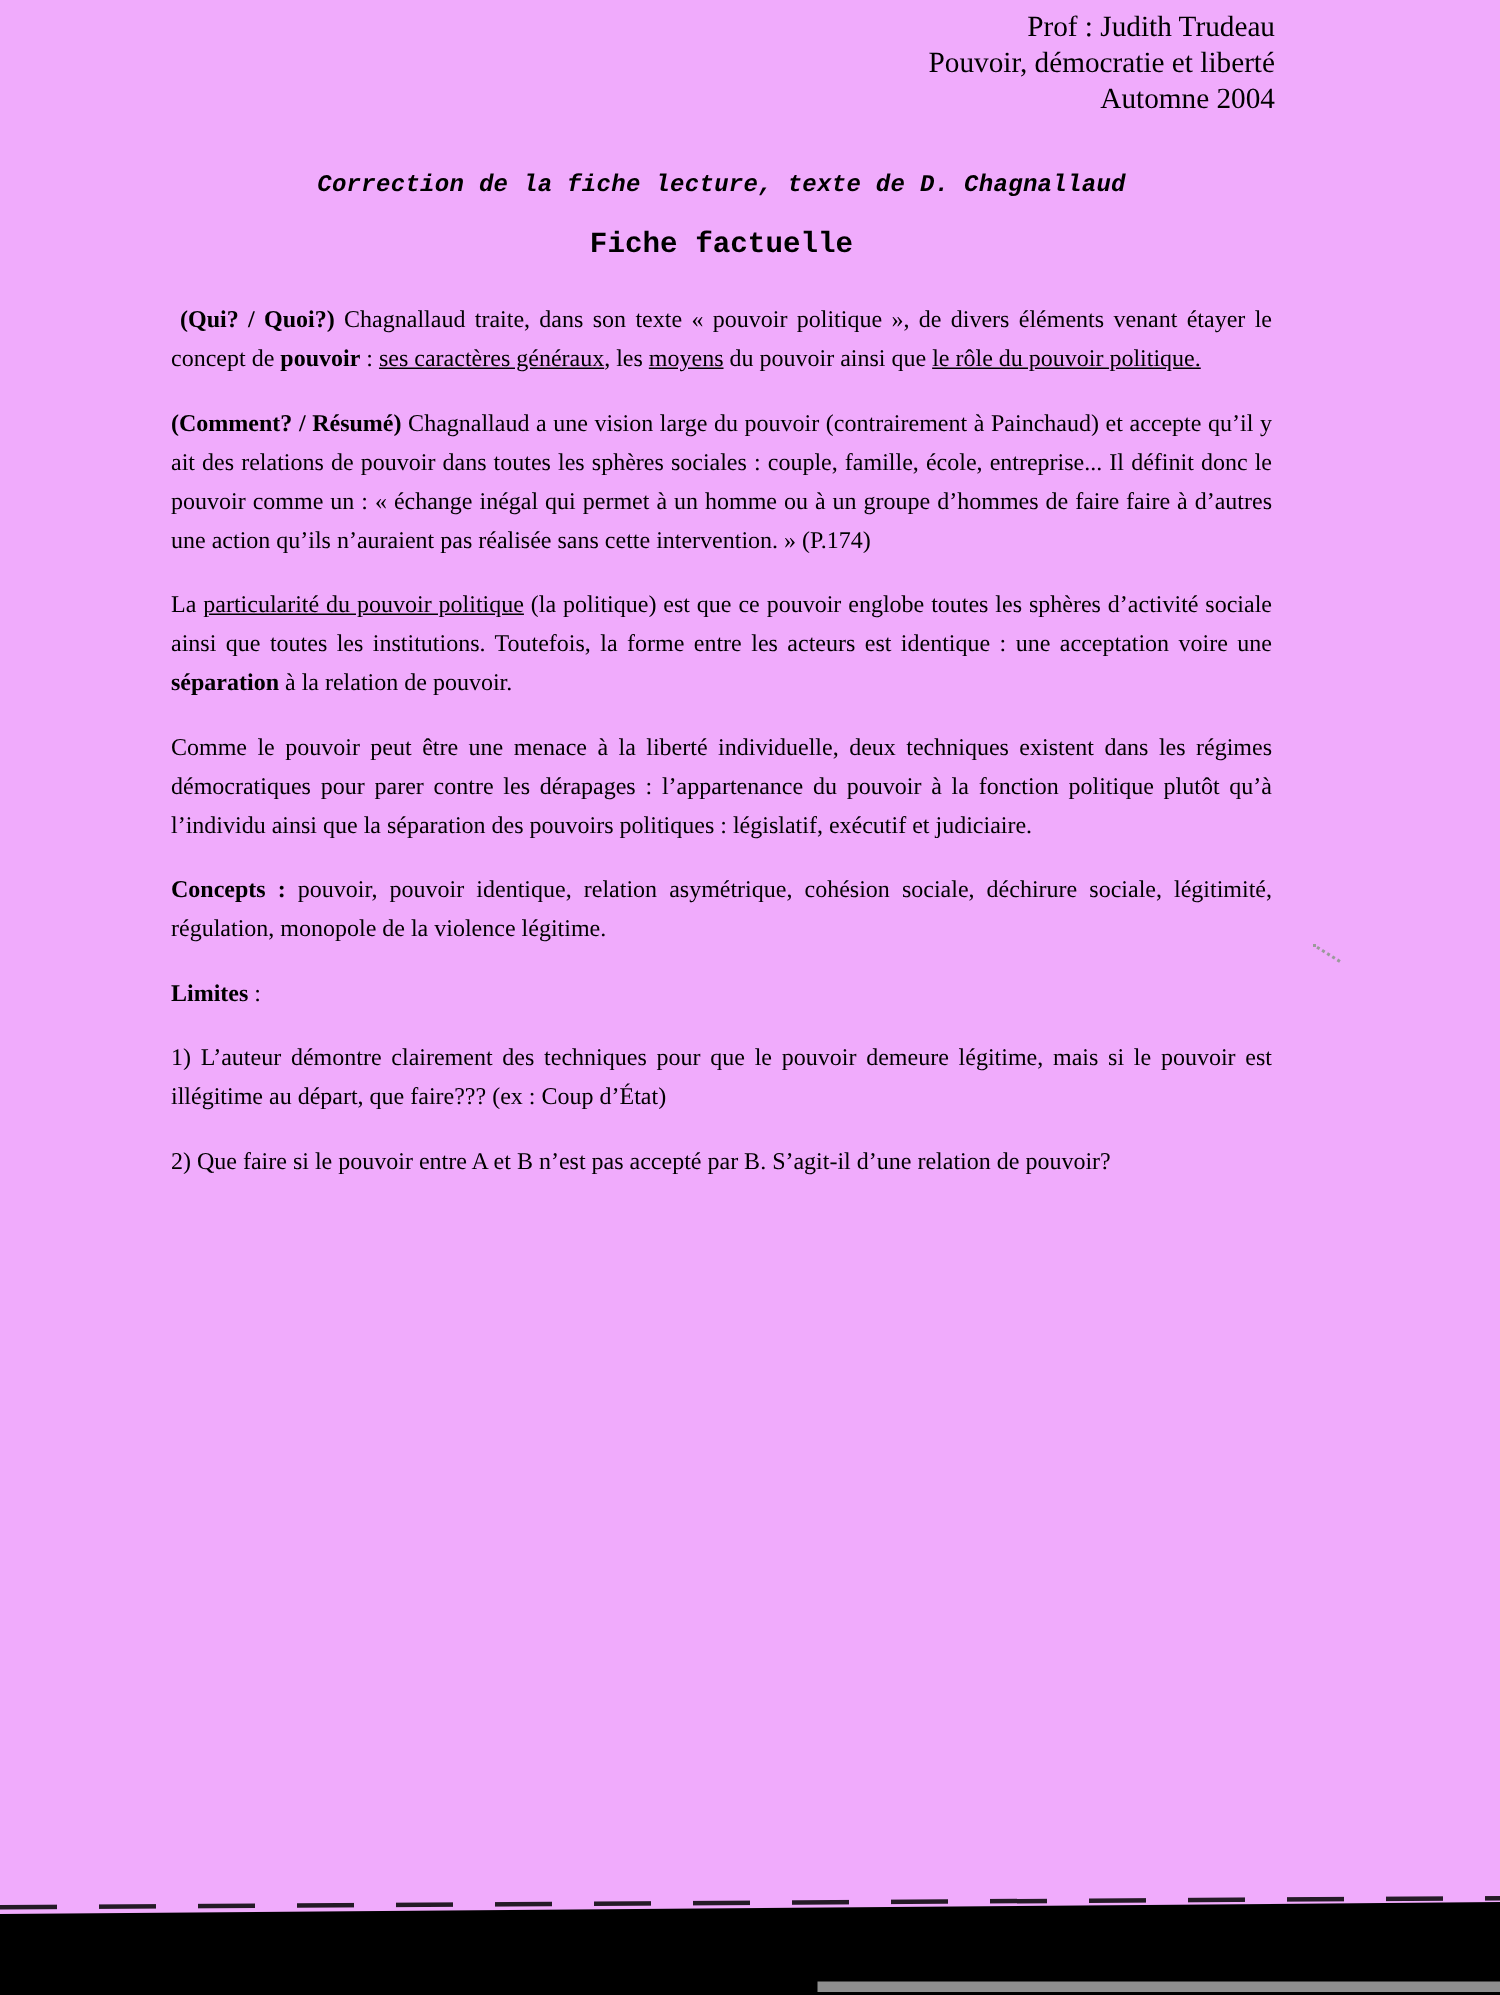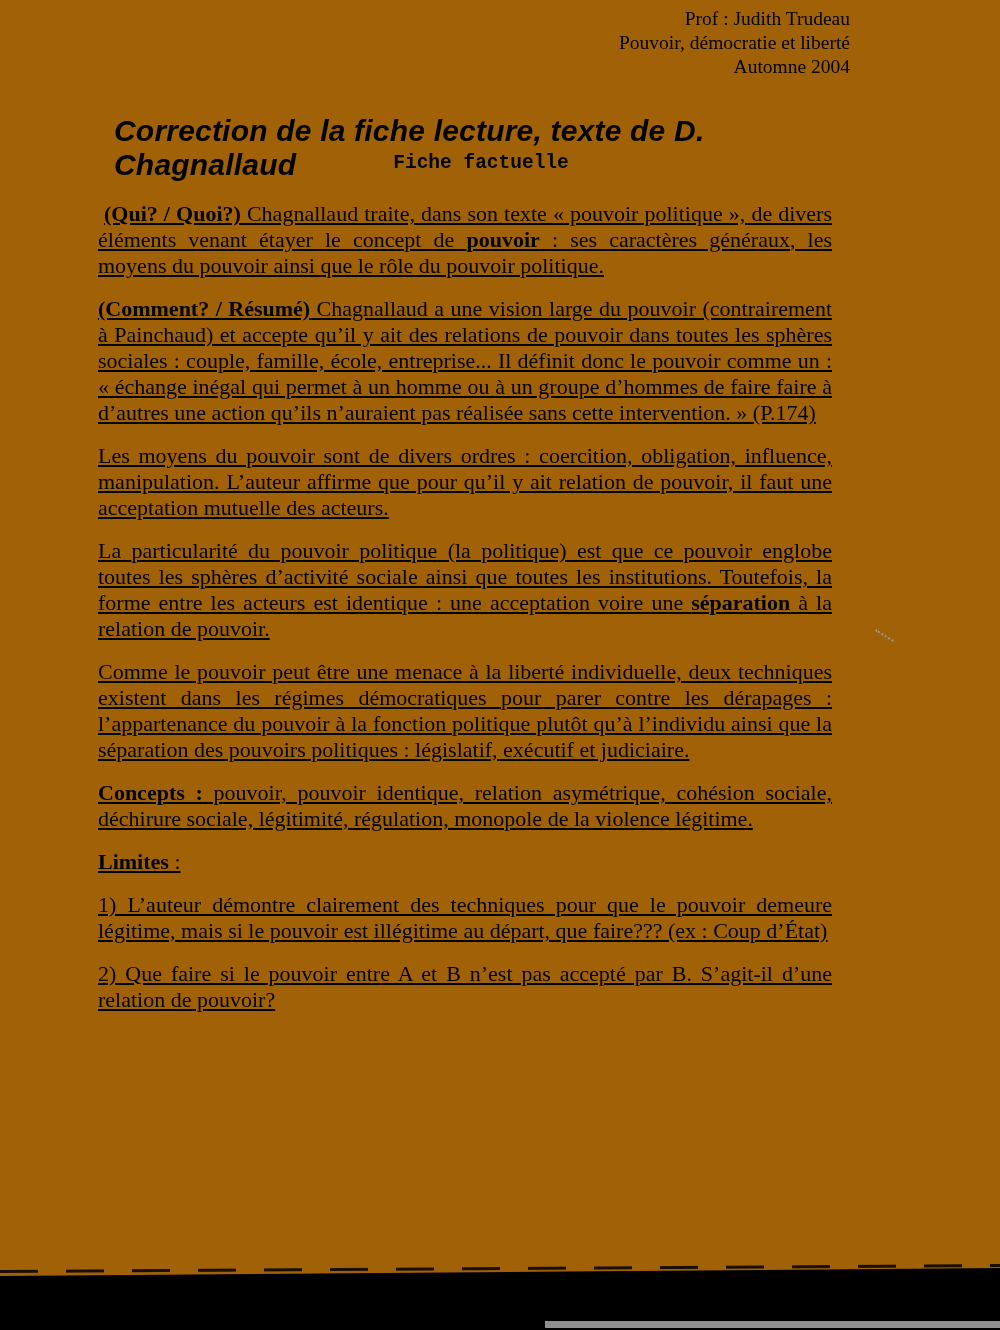--- a/index.html
+++ b/index.html
@@ -4,65 +4,65 @@
 <style>
   html, body {
     margin: 0;
     padding: 0;
     background: #e8e8e8;
   }
   .page {
     position: relative;
     width: 1000px;
     height: 1330px;
-    background: #a16207;
+    background: #f0abfc;
     overflow: hidden;
     font-family: "Liberation Serif", "DejaVu Serif", serif;
     color: #000000;
   }
   .doc-header {
     position: absolute;
     top: 7px;
     right: 150px;
     text-align: right;
     font-size: 19.5px;
     line-height: 24px;
   }
   .doc-title {
     position: absolute;
     top: 114px;
     left: 114px;
     width: 734px;
     margin: 0;
-    font-family: Liberation Sans, sans-serif;
+    text-align: center;
+    font-family: Liberation Mono, monospace;
     font-style: italic;
     font-weight: bold;
-    font-size: 30px;
+    font-size: 16px;
     letter-spacing: 0.2px;
   }
   .doc-subtitle {
     position: absolute;
     top: 152px;
     left: 114px;
     width: 734px;
     margin: 0;
     text-align: center;
     font-family: Liberation Mono, monospace;
     font-size: 19.5px;
     font-weight: bold;
   }
   .doc-body {
     position: absolute;
     top: 201px;
-    left: 98px;
+    left: 114px;
     width: 734px;
-    font-size: 22px;
+    font-size: 16px;
     line-height: 26px;
     text-align: justify;
-    text-decoration: underline;
   }
   .para {
     margin: 0 0 17px 0;
   }
   .para.indent {
     text-indent: 6px;
   }
   .bold { font-weight: bold; }
   .ul { text-decoration: underline; }
   
@@ -114,21 +114,20 @@
     <div>Pouvoir, démocratie et liberté</div>
     <div>Automne 2004</div>
   </header>
 
   <h1 class="doc-title">Correction de la fiche lecture, texte de D. Chagnallaud</h1>
   <h2 class="doc-subtitle">Fiche factuelle</h2>
 
   <main class="doc-body">
       <p class="para indent"><span class="bold">(Qui? / Quoi?)</span><span> Chagnallaud traite, dans son texte « pouvoir politique », de divers éléments venant étayer le concept de </span><span class="bold">pouvoir</span><span> : </span><span class="ul">ses caractères généraux</span><span>, les </span><span class="ul">moyens</span><span> du pouvoir ainsi que </span><span class="ul">le rôle du pouvoir politique.</span></p>
       <p class="para"><span class="bold">(Comment? / Résumé)</span><span> Chagnallaud a une vision large du pouvoir (contrairement à Painchaud) et accepte qu’il y ait des relations de pouvoir dans toutes les sphères sociales : couple, famille, école, entreprise... Il définit donc le pouvoir comme un : « échange inégal qui permet à un homme ou à un groupe d’hommes de faire faire à d’autres une action qu’ils n’auraient pas réalisée sans cette intervention. » (P.174)</span></p>
-      <p class="para"><span>Les </span><span class="ul">moyens</span><span> du pouvoir sont de divers ordres : coercition, obligation, influence, manipulation. L’auteur affirme que pour qu’il y ait relation de pouvoir, il faut une acceptation mutuelle des acteurs.</span></p>
       <p class="para"><span>La </span><span class="ul">particularité du pouvoir politique</span><span> (la politique) est que ce pouvoir englobe toutes les sphères d’activité sociale ainsi que toutes les institutions. Toutefois, la forme entre les acteurs est identique : une acceptation voire une </span><span class="bold">séparation</span><span> à la relation de pouvoir.</span></p>
       <p class="para"><span>Comme le pouvoir peut être une menace à la liberté individuelle, deux techniques existent dans les régimes démocratiques pour parer contre les dérapages : l’appartenance du pouvoir à la fonction politique plutôt qu’à l’individu ainsi que la séparation des pouvoirs politiques : législatif, exécutif et judiciaire.</span></p>
       <p class="para"><span class="bold">Concepts :</span><span> pouvoir, pouvoir identique, relation asymétrique, cohésion sociale, déchirure sociale, légitimité, régulation, monopole de la violence légitime.</span></p>
       <p class="para"><span class="bold">Limites</span><span> :</span></p>
       <p class="para"><span>1) L’auteur démontre clairement des techniques pour que le pouvoir demeure légitime, mais si le pouvoir est illégitime au départ, que faire??? (ex : Coup d’État)</span></p>
       <p class="para"><span>2) Que faire si le pouvoir entre A et B n’est pas accepté par B. S’agit-il d’une relation de pouvoir?</span></p>
     </main>
 
   <div class="scratch"></div>
   <div class="scan-speckles"></div>

